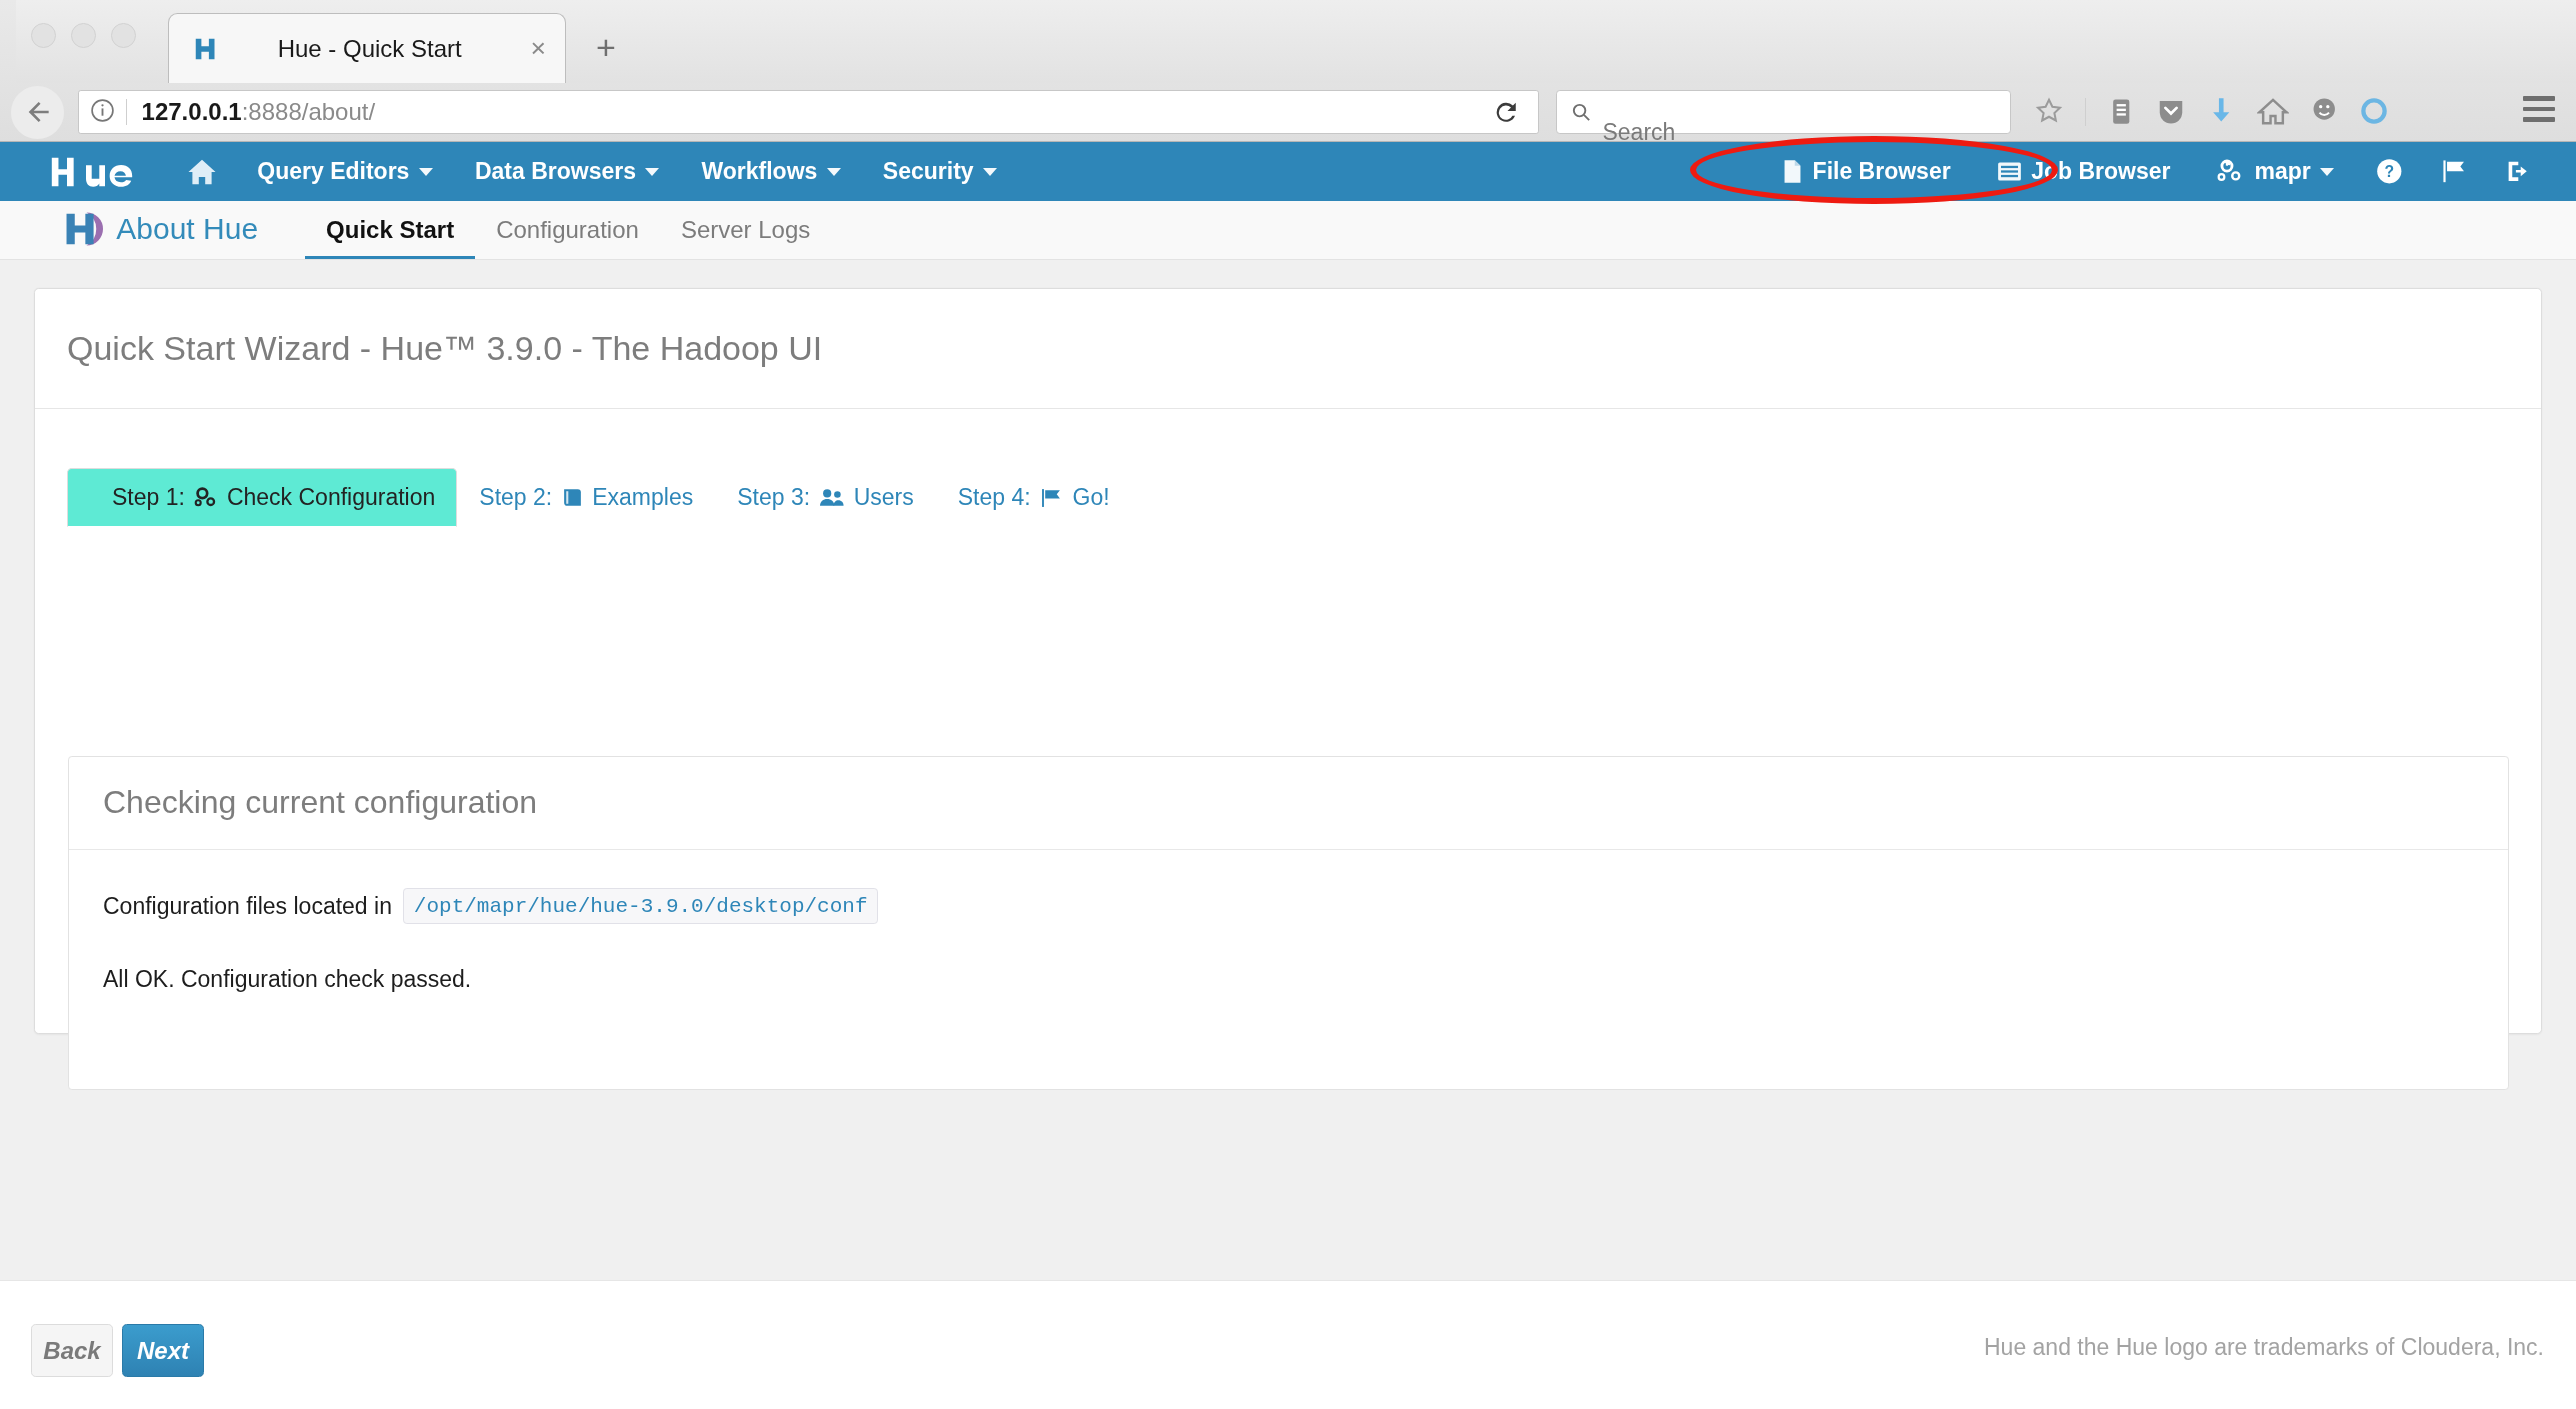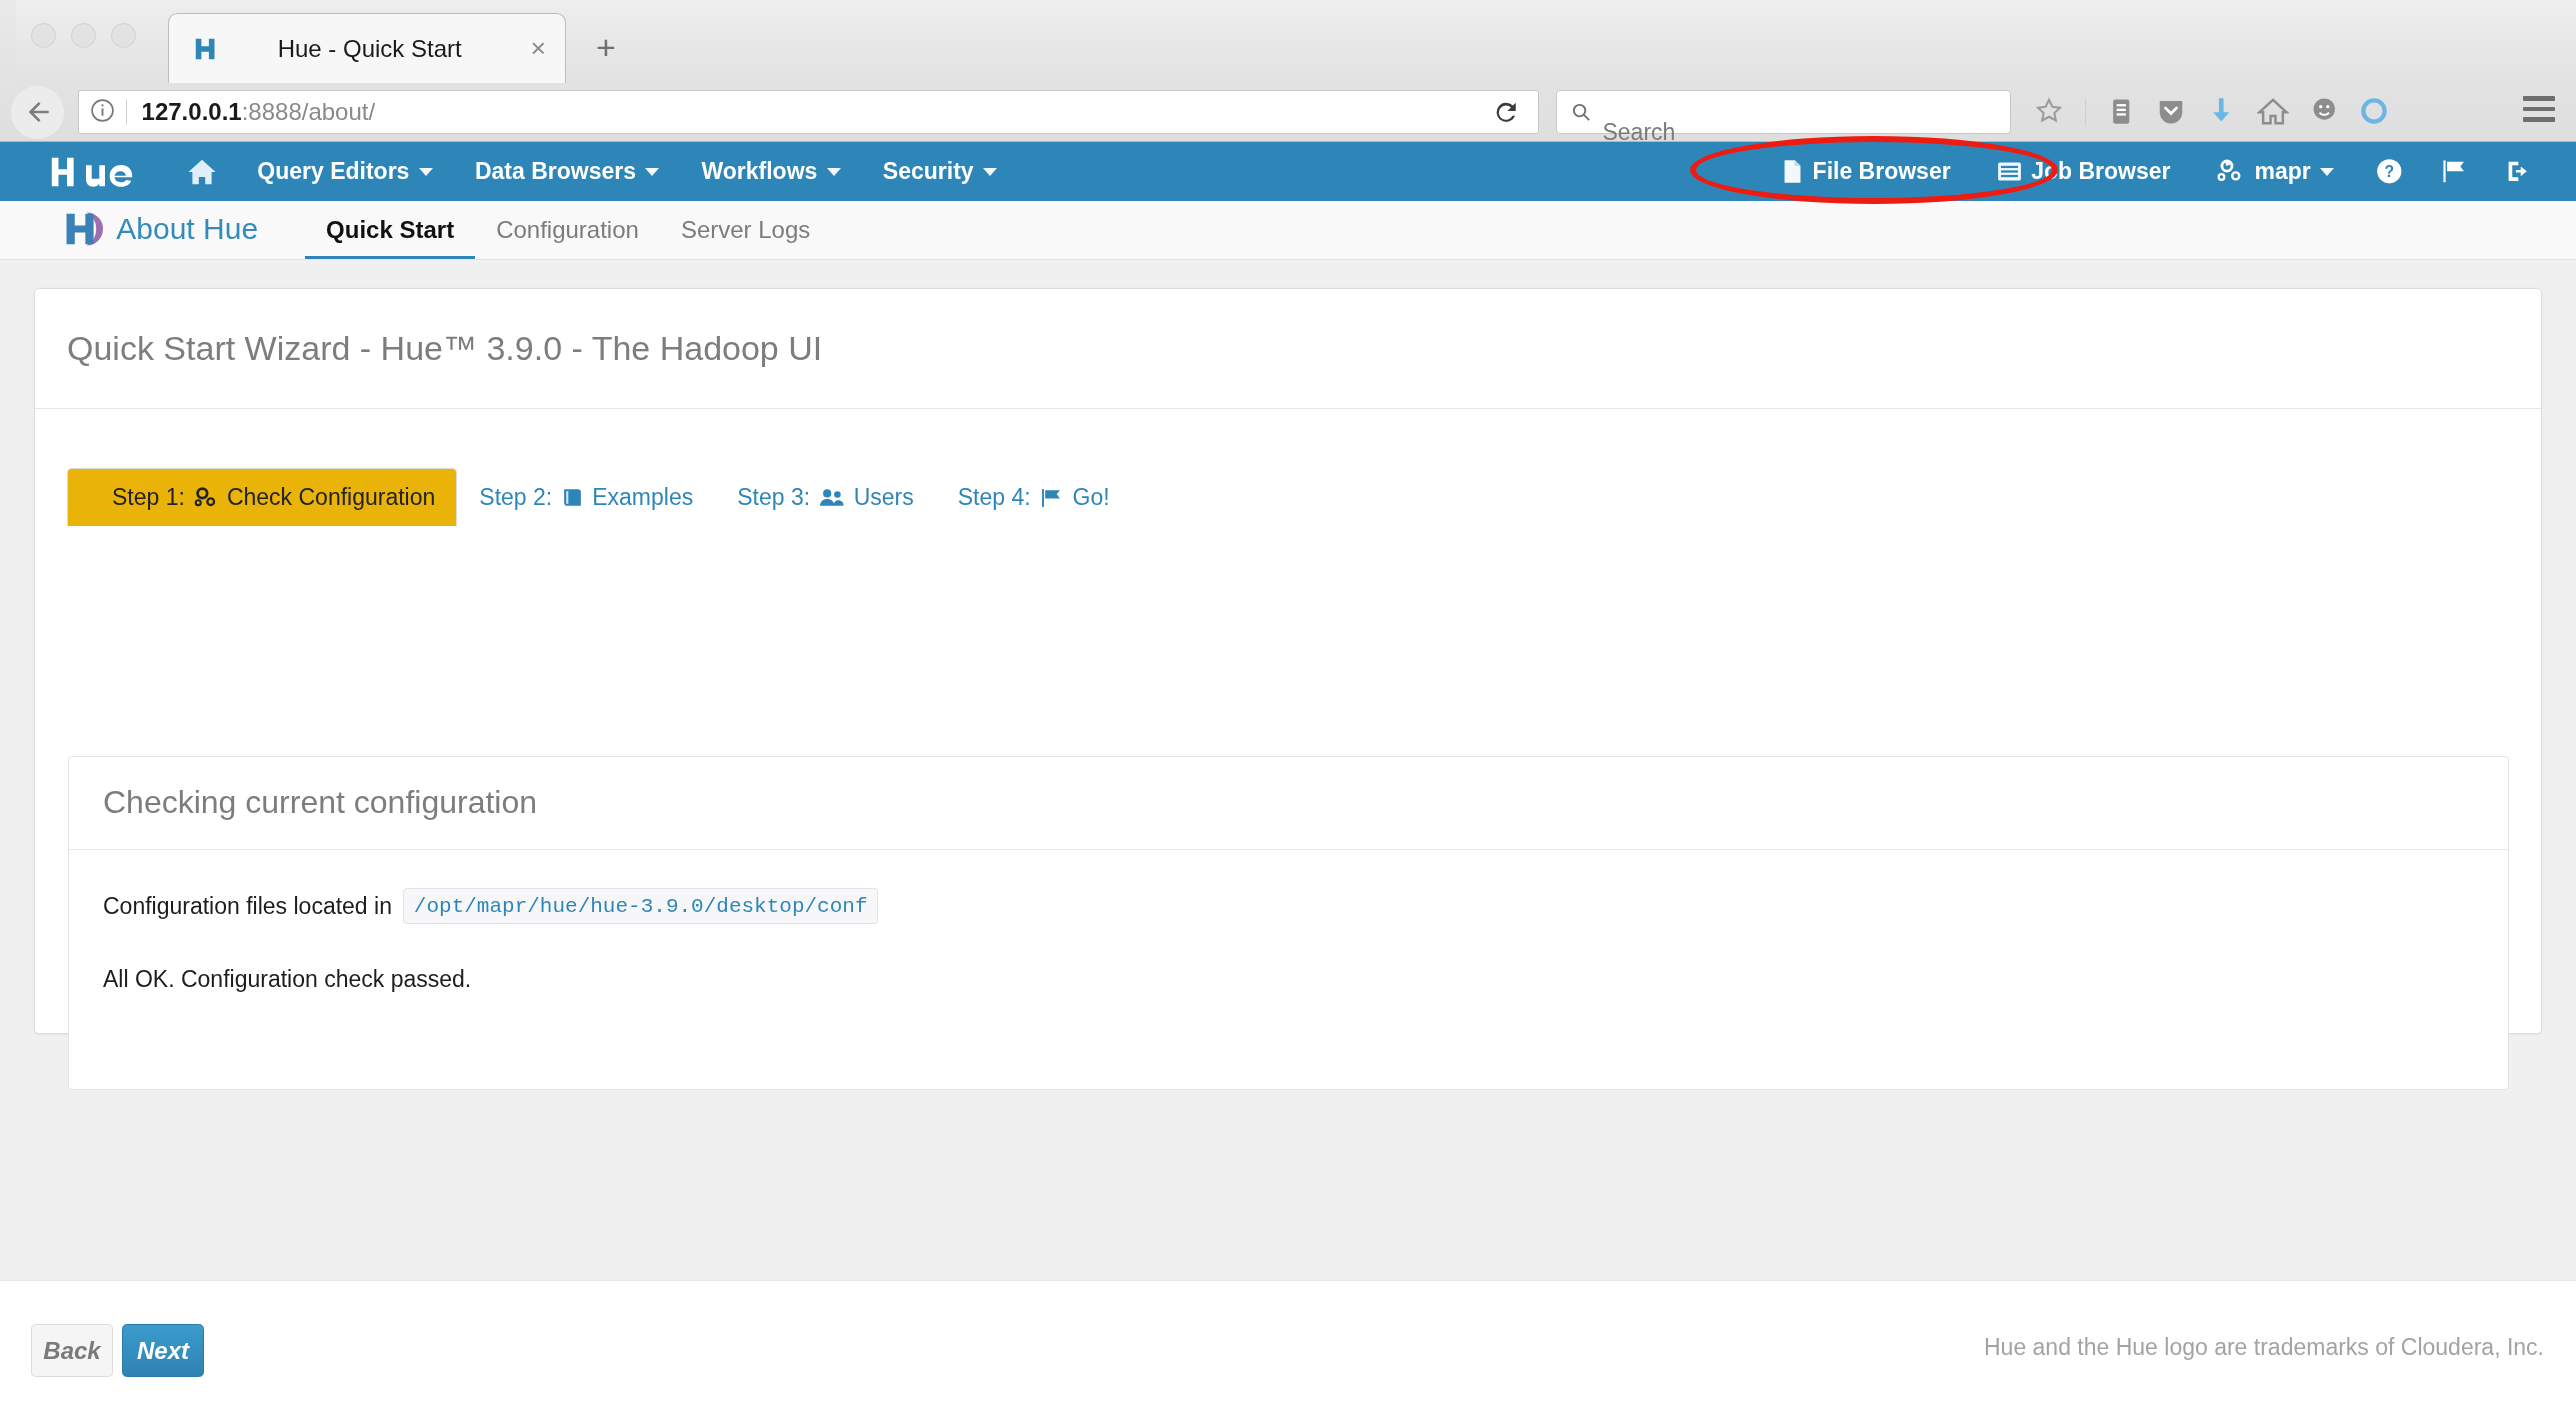--- a/index.html
+++ b/index.html
@@ -132,21 +132,21 @@
   }
   .card-divider { margin-top: 40px; height: 0.9px; background: #e6e6e6; }
 
   .step-tabs { display: flex; align-items: flex-end; margin: 59px 0 0 32px; height: 59px; }
   .step-tab {
     font-size: 23px; color: #2e86b8; padding: 0 21px; height: 59px;
     display: flex; align-items: center; gap: 8.5px; white-space: nowrap;
     border: 0.9px solid transparent; border-radius: 4.7px 4.7px 0 0;
   }
   .step-tab.active {
-    color: #232323; background: #eab308; border-color: #dddddd; border-bottom-color: #ffffff; padding-left: 44px;
+    color: #232323; background: #5eead4; border-color: #dddddd; border-bottom-color: #ffffff; padding-left: 44px;
   }
 
   .panel {
     position: absolute; left: 33px; top: 467px; width: 2441px; height: 334px;
     border: 0.9px solid #e2e2e2; border-radius: 3.8px; background: #ffffff;
   }
   .panel-head {
     font-size: 32px; color: #7d7d7d; padding: 26.6px 0 0 34px; height: 93px;
     border-bottom: 0.9px solid #e8e8e8;
   }

